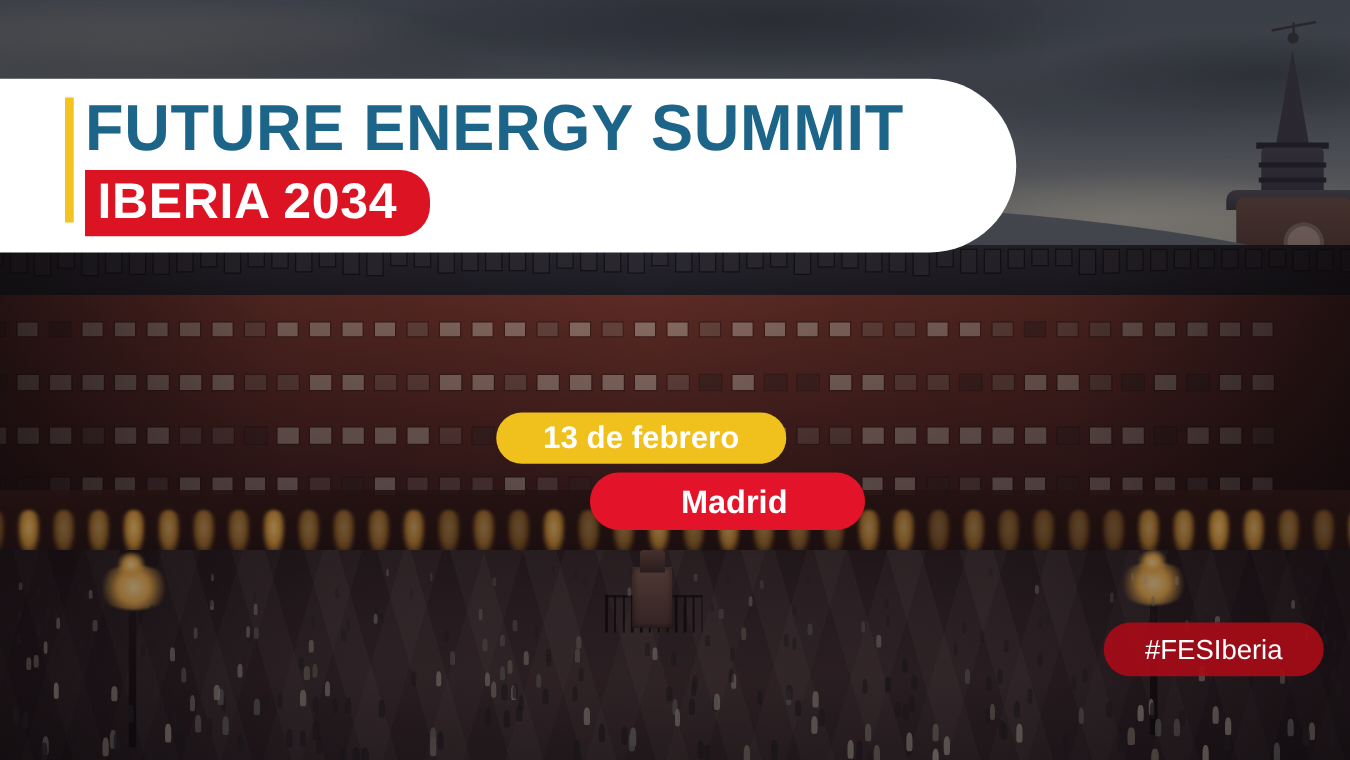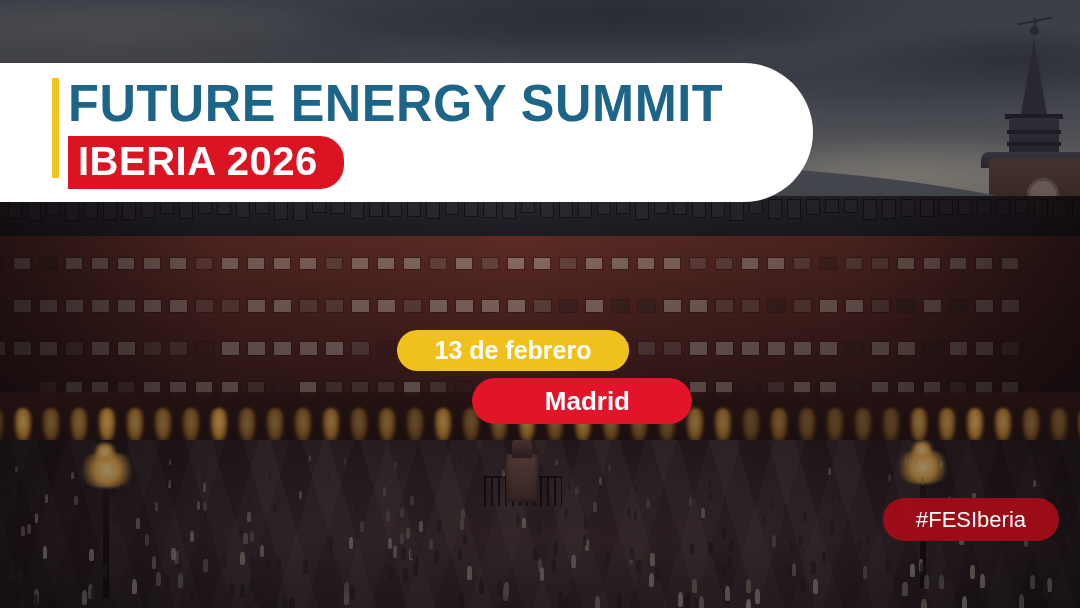--- a/index.html
+++ b/index.html
@@ -839,21 +839,21 @@
       </div>
 
     <div class="photo-dark"></div>
   </div>
 
   <div class="logo-panel">
     <div class="logo-inner">
       <div class="accent-bar"></div>
       <div class="logo-lines">
         <div class="line-top">FUTURE ENERGY SUMMIT</div>
-        <div class="line-bot">IBERIA 2026</div>
+        <div class="line-bot">IBERIA 2034</div>
       </div>
     </div>
   </div>
 
   <div class="badge badge-date">13 de febrero</div>
 
   <div class="badge badge-tag">#FESIberia</div>
 
   <div class="badge badge-city">Madrid</div>
 

